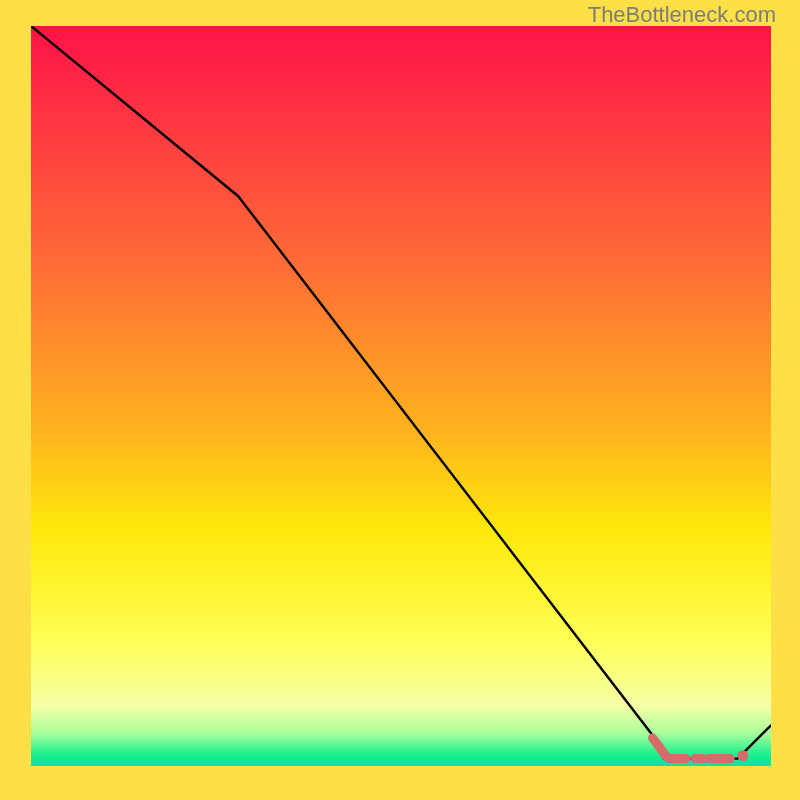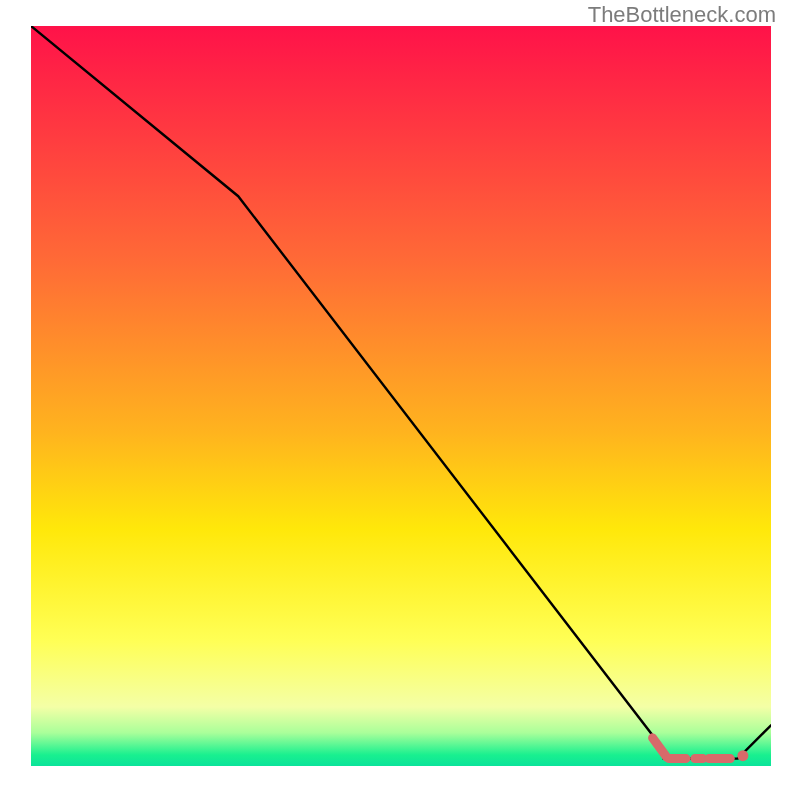--- a/index.html
+++ b/index.html
@@ -8,21 +8,21 @@
     width: 800px;
     height: 800px;
     background: #000000;
     overflow: hidden;
     font-family: Arial, Helvetica, sans-serif;
   }
   .frame {
     position: relative;
     width: 800px;
     height: 800px;
-    background: #ffffff;
+    background: #fde047;
   }
   .watermark {
     position: absolute;
     top: 2px;
     right: 24px;
     color: #7c7c7c;
     font-size: 22px;
     font-weight: 400;
     letter-spacing: 0px;
     user-select: none;

